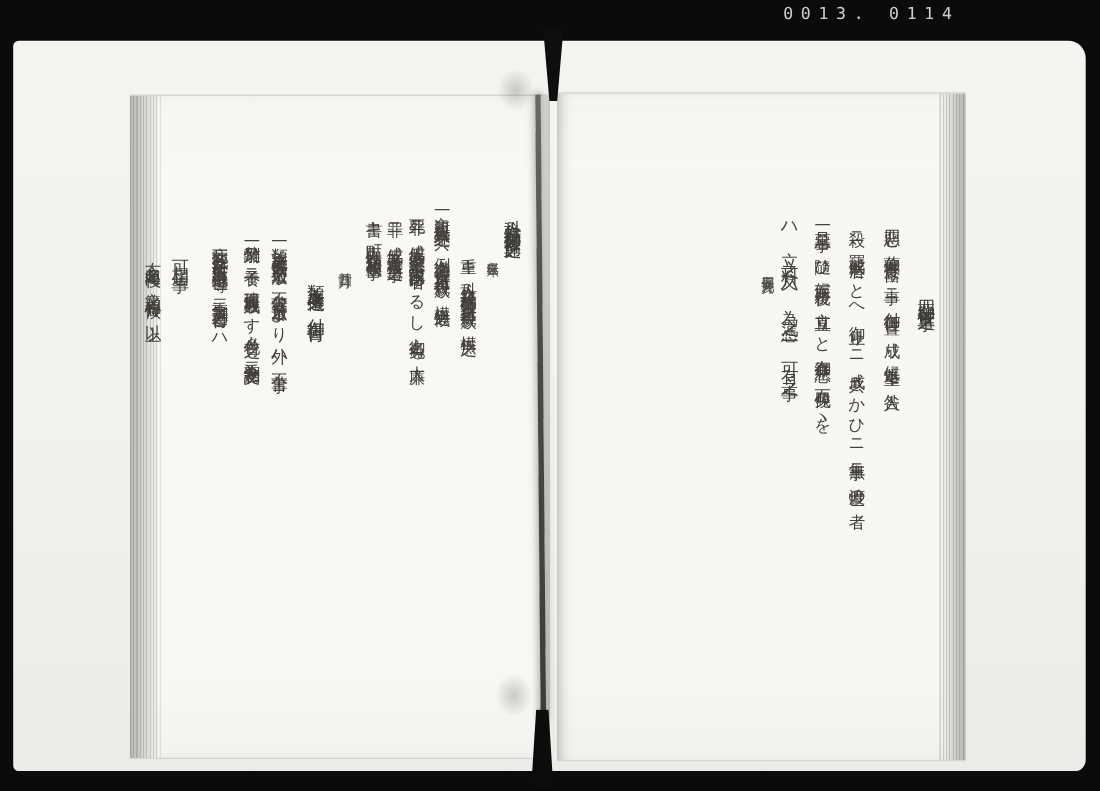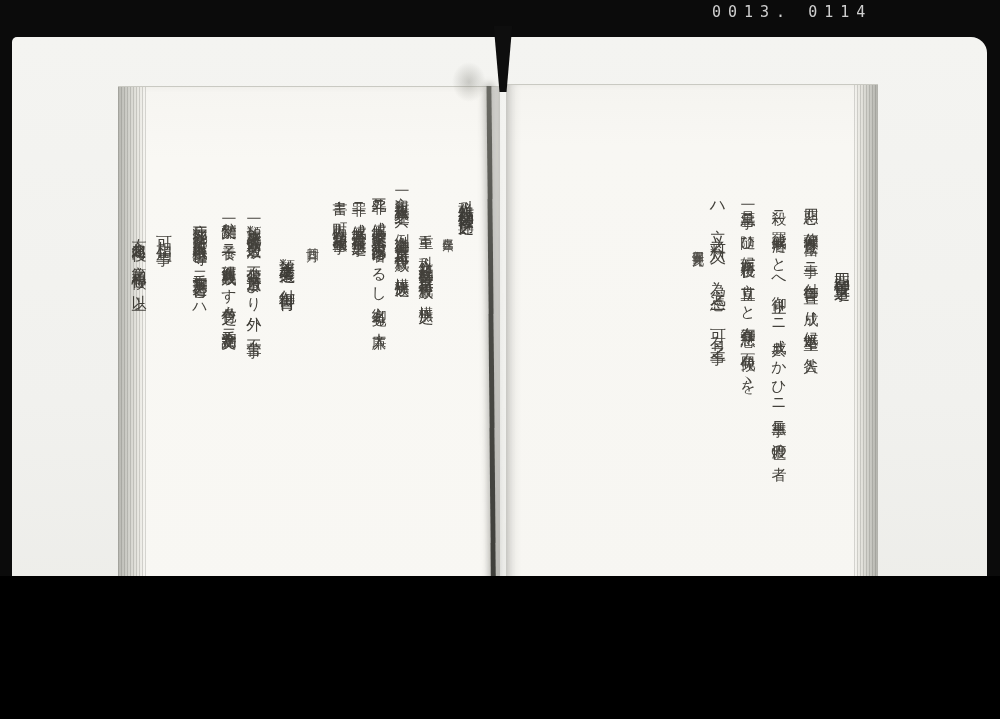--- a/index.html
+++ b/index.html
@@ -1,16 +1,16 @@
 <!DOCTYPE html>
 <html><head>
 <meta charset="utf-8">
 <style>
   html,body{margin:0;padding:0;background:#000;}
-  .stage{position:relative;width:1000px;height:576px;background:#0b0b0b;overflow:hidden;
+  .stage{position:relative;width:1000px;height:719px;background:#0b0b0b;overflow:hidden;
          font-family:"DejaVu Sans",sans-serif;}
   
   .counter{position:absolute;left:712px;top:3px;color:#e4e4e4;
            font-family:"DejaVu Sans Mono",monospace;font-size:15px;letter-spacing:7px;
            white-space:pre;filter:blur(.4px);opacity:.9;}
   
   .backing{position:absolute;left:12px;top:37px;width:975px;height:664px;
            background:linear-gradient(180deg,#f4f4f1 0%,#f1f1ee 55%,#ebebe7 100%);
            border-radius:5px 16px 10px 5px;}
   

